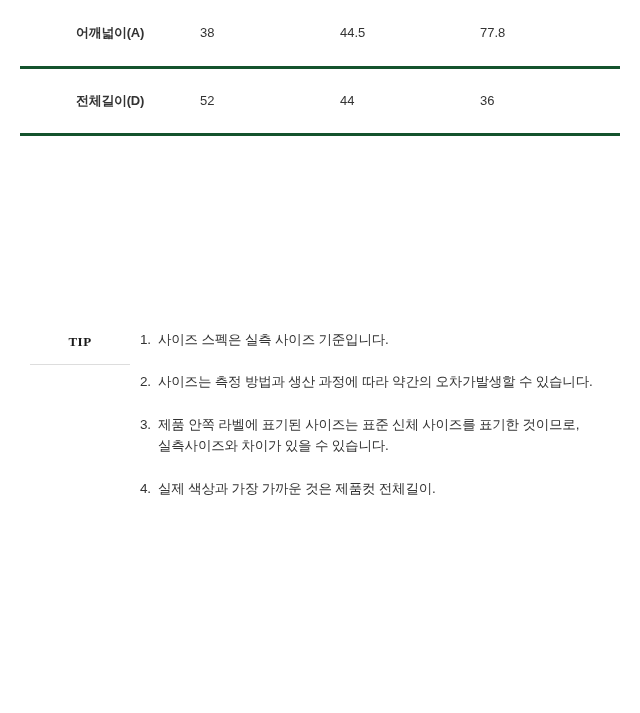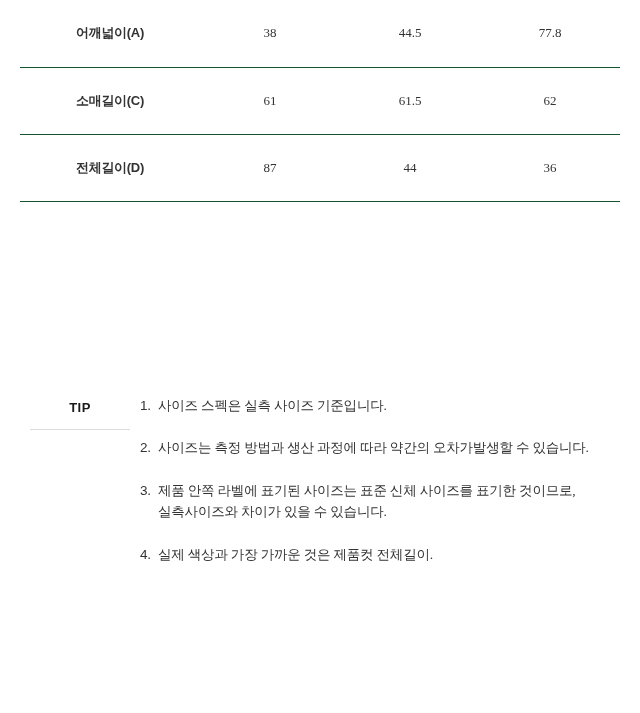--- a/index.html
+++ b/index.html
@@ -20,44 +20,43 @@
   .size-table {
     width: 600px;
     margin: 0 auto;
     border-collapse: collapse;
     table-layout: fixed;
   }
   .size-table tr {
     height: 67px;
   }
   .size-table td {
-    border-bottom: 1px solid #14532d;
+    border-bottom: 3px solid #14532d;
     vertical-align: middle;
     font-size: 13px;
     color: #333333;
     padding: 0;
   }
   .size-table tr:first-child td {
     
     height: 33px;
   }
   .col-label {
     width: 180px;
     text-align: center;
     font-weight: bold;
     font-size: 13px;
     color: #1a1a1a;
     letter-spacing: -0.3px;
   }
   .col-val {
     width: 140px;
-    text-align: center;
+    text-align: left;
     font-size: 13.5px;
     color: #333333;
-    font-family: Liberation Serif, serif;
   }
 
   
   .spacer {
     height: 190px;
   }
 
   
   .tip-section {
     width: 600px;
@@ -72,20 +71,21 @@
     text-align: center;
     position: relative;
   }
   .tip-title {
     font-size: 13px;
     font-weight: bold;
     color: #1a1a1a;
     letter-spacing: 0.5px;
     display: block;
     margin-bottom: 14px;
+    font-family: Liberation Serif, serif;
   }
   .tip-rule {
     display: block;
     width: 100px;
     height: 1px;
     background: #dddddd;
     margin: 0 auto;
   }
   .tip-list {
     flex: 1 1 auto;
@@ -105,43 +105,36 @@
   }
   .tip-num {
     flex: 0 0 auto;
     width: 18px;
     text-align: left;
     color: #333333;
   }
   .tip-text {
     flex: 1 1 auto;
     white-space: pre-line;
-    font-family: Liberation Serif, serif;
   }
 </style>
 </head>
 <body>
 
 <table class="size-table">
   <tbody>
     <tr>
       <td class="col-label">어깨넓이(A)</td>
       <td class="col-val">38</td>
       <td class="col-val">44.5</td>
       <td class="col-val">77.8</td>
     </tr>
     <tr>
-      <td class="col-label">소매길이(C)</td>
-      <td class="col-val">61</td>
-      <td class="col-val">61.5</td>
-      <td class="col-val">62</td>
-    </tr>
-    <tr>
       <td class="col-label">전체길이(D)</td>
-      <td class="col-val">87</td>
+      <td class="col-val">52</td>
       <td class="col-val">44</td>
       <td class="col-val">36</td>
     </tr>
   </tbody>
 </table>
 
 <div class="spacer"></div>
 
 <div class="tip-section">
   <div class="tip-head">

